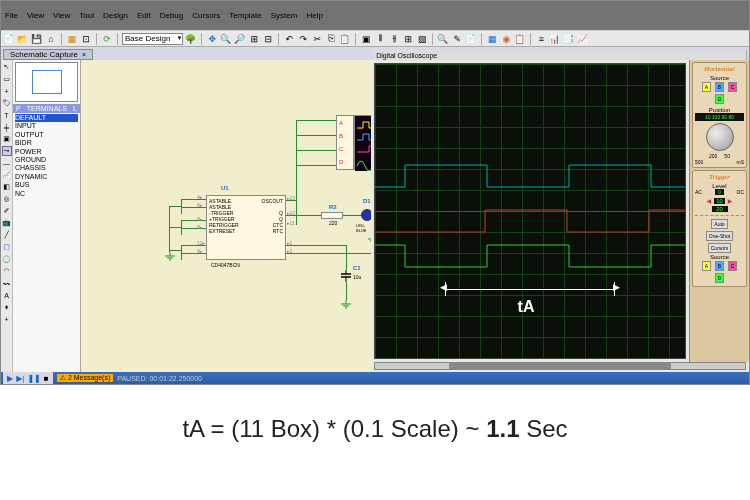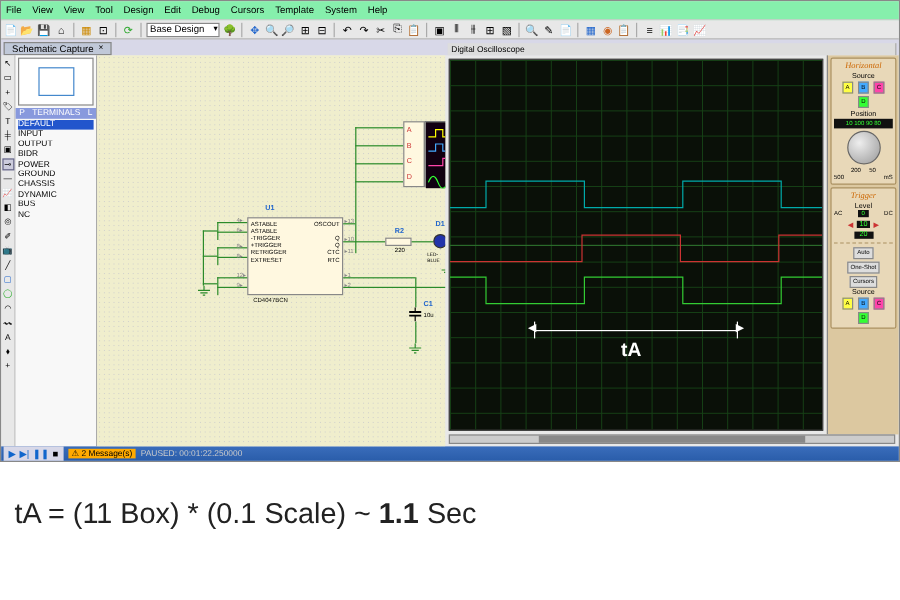--- a/index.html
+++ b/index.html
@@ -1,18 +1,18 @@
 <!DOCTYPE html>
 <html><head>
 <meta charset="utf-8">
 <style>
   * { box-sizing: border-box; margin: 0; padding: 0; font-family: Arial, sans-serif; }
   body { background: #fff; width: 750px; }
   .app { width: 750px; height: 385px; background: #e8e8e8; display: flex; flex-direction: column; border: 1px solid #888; }
-  .menubar { height: 16px; background: #86efac; display: flex; align-items: center; padding: 0 4px; font-size: 8px; gap: 9px; border-bottom: 1px solid #ccc; }
+  .menubar { height: 30px; background: #737373; display: flex; align-items: center; padding: 0 4px; font-size: 8px; gap: 9px; border-bottom: 1px solid #ccc; }
   .menubar span { cursor: default; }
   .toolbar { height: 16px; background: #e8e8e8; display: flex; align-items: center; padding: 0 2px; gap: 2px; border-bottom: 1px solid #aaa; }
   .tb-icon { width: 12px; height: 12px; display: inline-flex; align-items: center; justify-content: center; font-size: 9px; border: 1px solid transparent; }
   .tb-sep { width: 1px; height: 12px; background: #aaa; margin: 0 2px; }
   .tb-dropdown { font-size: 8px; height: 12px; border: 1px solid #888; background: #fff; padding: 0 12px 0 2px; position: relative; }
   .tb-dropdown::after { content: "▾"; position: absolute; right: 1px; font-size: 7px; }
   .tabbar { height: 13px; background: #d8d8e8; display: flex; align-items: flex-end; padding: 0 2px; font-size: 8px; }
   .tab { background: #c0c8d8; border: 1px solid #888; padding: 0 6px; height: 11px; display: flex; align-items: center; gap: 4px; }
   .tab-x { font-size: 7px; }
   .main { flex: 1; display: flex; overflow: hidden; }
@@ -48,21 +48,21 @@
   .ctrl-panel { background: #e8d8b8; border: 1px solid #aa9060; border-radius: 2px; padding: 2px; }
   .ctrl-title { font-size: 7px; font-style: italic; color: #cc6600; margin-bottom: 2px; font-family: cursive; }
   .ctrl-knob { width: 28px; height: 28px; border-radius: 50%; background: radial-gradient(circle at 35% 35%, #eee, #999); margin: 2px auto; border: 1px solid #666; }
   .ctrl-btn { font-size: 5px; padding: 1px 2px; background: #ddd; border: 1px solid #888; display: inline-block; margin: 1px; }
   .statusbar { height: 12px; background: linear-gradient(#3a6dbb, #2a5daa); display: flex; align-items: center; font-size: 7px; color: #fff; padding: 0 2px; gap: 4px; }
   .sb-play { display: flex; gap: 3px; background: #d8d8e8; padding: 0 4px; height: 12px; align-items: center; }
   .sb-play span { color: #1166cc; font-size: 8px; }
   .sb-msg { background: #ffaa00; color: #000; padding: 0 3px; }
   .scrollbar-h { height: 8px; background: #ccc; margin: 0 3px 2px; border: 1px solid #888; position: relative; }
   .scrollbar-h::after { content:""; position: absolute; left: 20%; width: 60%; top: 0; bottom: 0; background: #888; }
-  .caption { padding: 30px 12px; font-size: 24px; color: #222; }
+  .caption { text-align: center; padding: 30px 0; font-size: 24px; color: #222; }
   .caption b { font-weight: bold; }
 </style>
 </head>
 <body>
 
 <div class="app">
 
   <div class="menubar">
     <span>File</span>
     <span>View</span>

